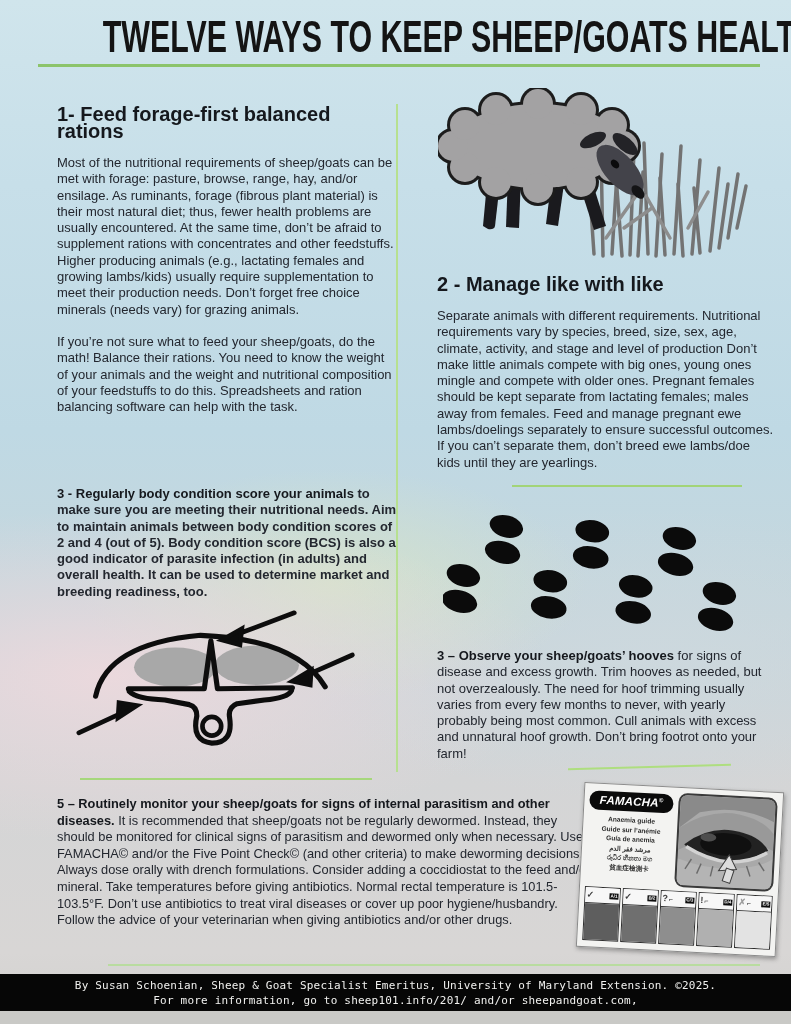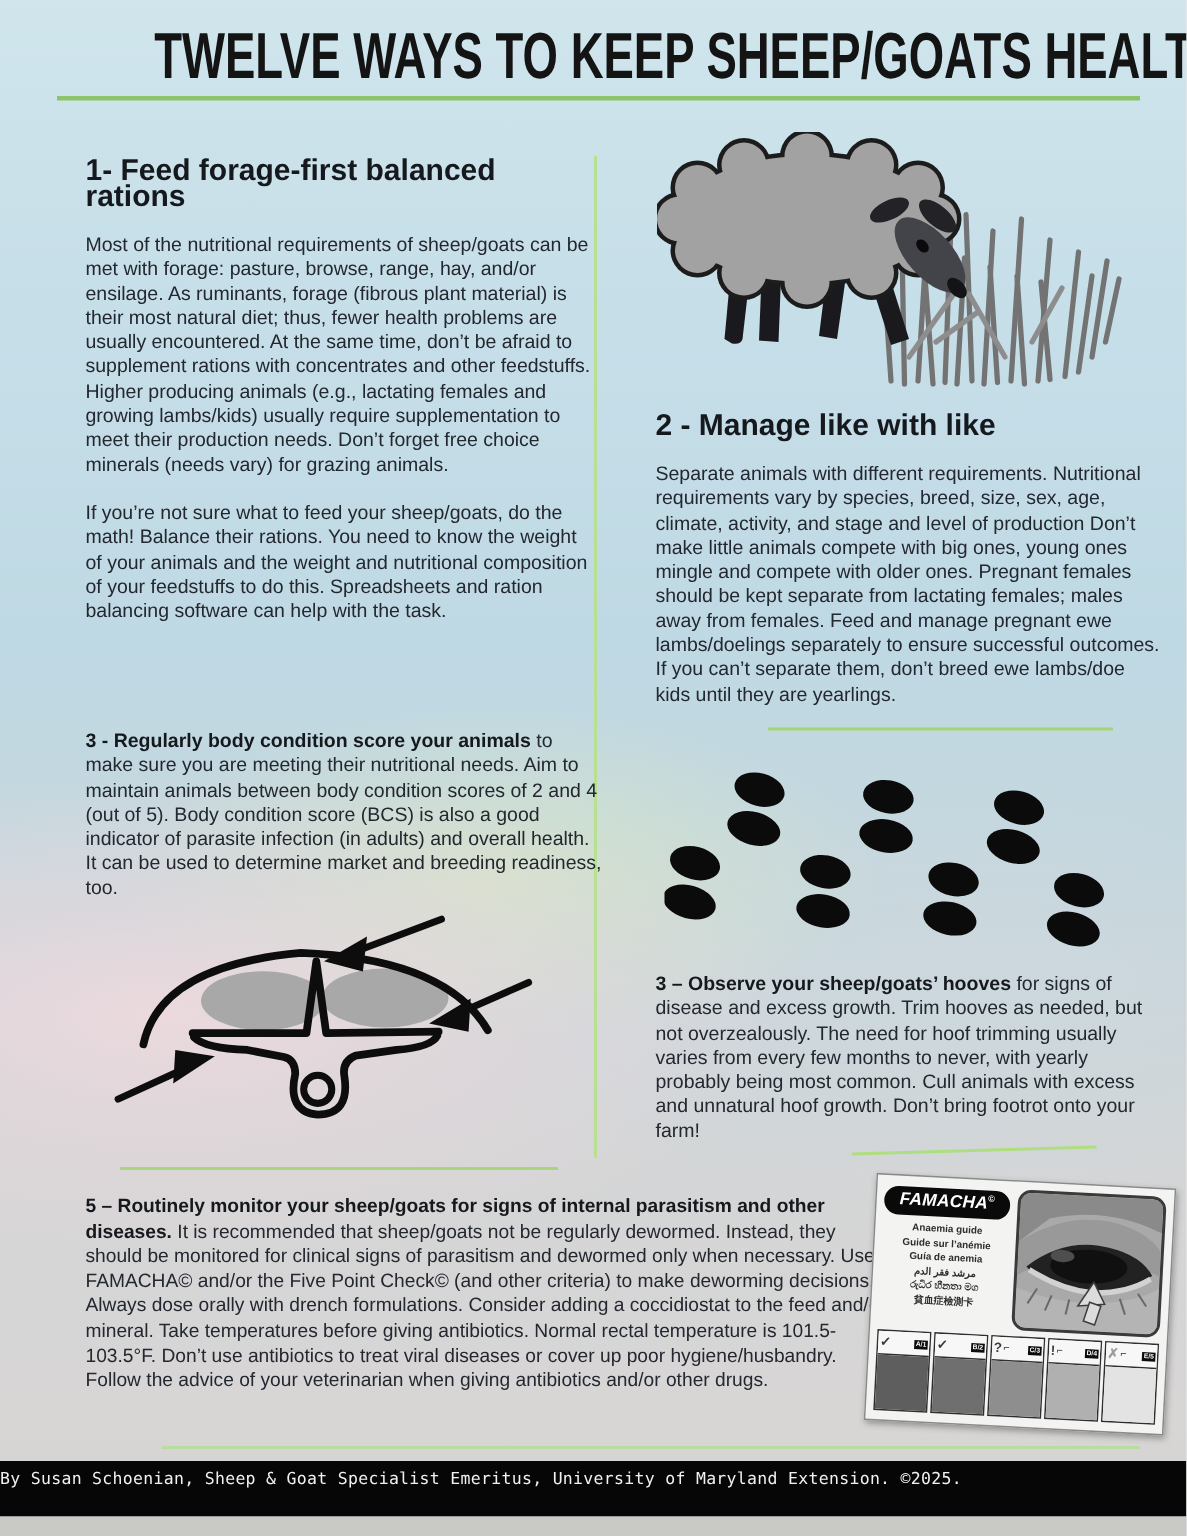--- a/index.html
+++ b/index.html
@@ -15,21 +15,21 @@
     text-align:center;white-space:nowrap;color:#141414;font-weight:700;font-size:41px;
     transform:scale(0.74,1.06);}
   .title-underline{position:absolute;left:38px;top:64px;width:722px;height:3px;background:#8cc46b;}
   .col-divider{position:absolute;left:396px;top:104px;width:2px;height:668px;background:#b7e090;}
   .txt{color:#23272f;font-size:13px;line-height:16.3px;}
   .txt p{margin:0 0 16px 0;}
   .txt h3{margin:0 0 15px 0;font-size:20px;line-height:17px;color:#15181d;font-weight:700;}
   .txt b{color:#15181d;}
   .s1{position:absolute;left:57px;top:106px;width:340px;}
   .s2{position:absolute;left:437px;top:260px;width:338px;margin-top:16px;}
-  .s3{position:absolute;left:57px;top:486px;width:344px;}
+  .s3{position:absolute;left:57px;top:486px;width:344px;font-weight:bold;}
   .s4{position:absolute;left:437px;top:648px;width:338px;}
   .s5{position:absolute;left:57px;top:796px;width:537px;font-size:12.8px;line-height:16.6px;}
   .gline{position:absolute;height:2px;background:#a2d478;}
   .gl-s2{left:512px;top:485px;width:230px;}
   .gl-s4{left:568px;top:766px;width:163px;transform:rotate(-1.6deg);background:#aede7f;}
   .gl-bcs{left:80px;top:778px;width:292px;background:#a6d77c;}
   .gl-footer{left:108px;top:964px;width:652px;background:#b9dca0;}
   .sheep-svg{position:absolute;left:438px;top:88px;}
   .hooves-svg{position:absolute;left:443px;top:511px;}
   .bcs-svg{position:absolute;left:60px;top:610px;}
@@ -51,21 +51,21 @@
   .fam-cell .strip{height:15px;background:#f7f7f7;border-bottom:1px solid #2e2e2e;display:flex;
     align-items:center;padding:0 1px;}
   .fam-cell .sym{font-size:9px;font-weight:700;color:#3c3c3c;line-height:9px;}
   .fam-cell .sym2{font-size:7px;color:#2a2a2a;margin-left:1px;line-height:7px;}
   .fam-cell .badge{margin-left:auto;background:#0c0c0c;color:#fff;font-size:4.5px;line-height:6px;
     padding:0 1px;font-weight:700;}
   .fam-cell .shade{flex:1;}
   .sym-light{color:#9c9c9c !important;}
   
   .footer-bar{position:absolute;left:0;top:974px;width:791px;height:37px;background:#060606;
-    color:#f1f1ef;font-family:"DejaVu Sans Mono",monospace;font-size:11px;
+    color:#f1f1ef;text-align:center;font-family:"DejaVu Sans Mono",monospace;font-size:11px;
     line-height:15px;padding-top:4px;box-sizing:border-box;letter-spacing:.2px;}
   .bottom-strip{position:absolute;left:0;top:1011px;width:791px;height:13px;background:#c9c9c6;}
 </style>
 </head>
 <body>
 
 <div class="page">
 
   <div class="page-title">TWELVE WAYS TO KEEP SHEEP/GOATS HEALTHY. 1-5</div>
   <div class="title-underline"></div>
@@ -304,16 +304,17 @@
           </div>
         <div class="shade" style="background: rgb(227, 227, 227);"></div>
       </div>
     </div>
   </div>
 
   <div class="gline gl-footer"></div>
 
   <div class="footer-bar">
     <div>By Susan Schoenian, Sheep &amp; Goat Specialist Emeritus, University of Maryland Extension. ©2025.</div>
+    <div>For more information, go to sheep101.info/201/ and/or sheepandgoat.com,</div>
   </div>
   <div class="bottom-strip"></div>
 
 </div>
 
 </body></html>

